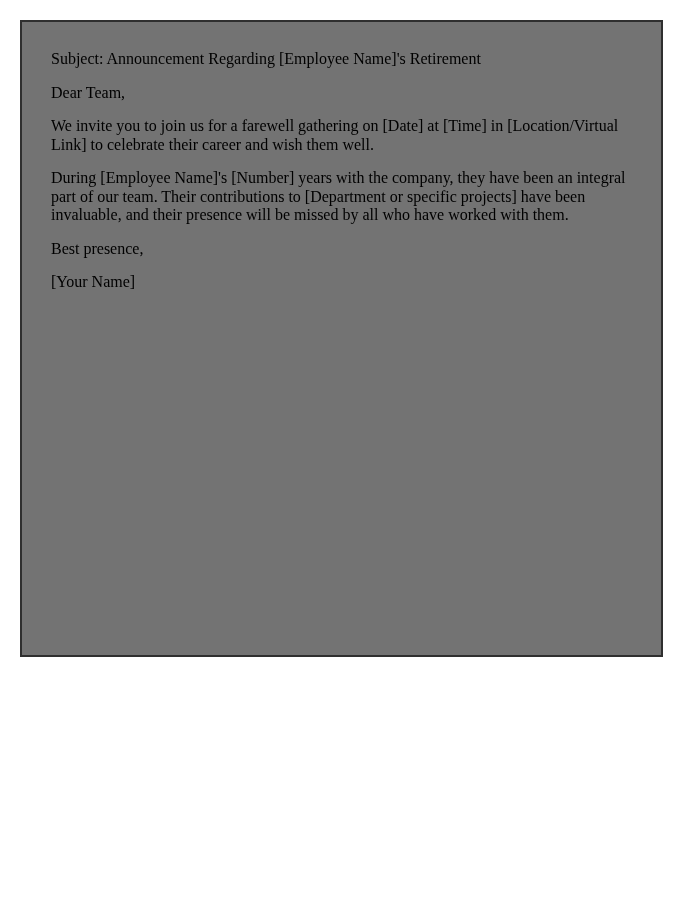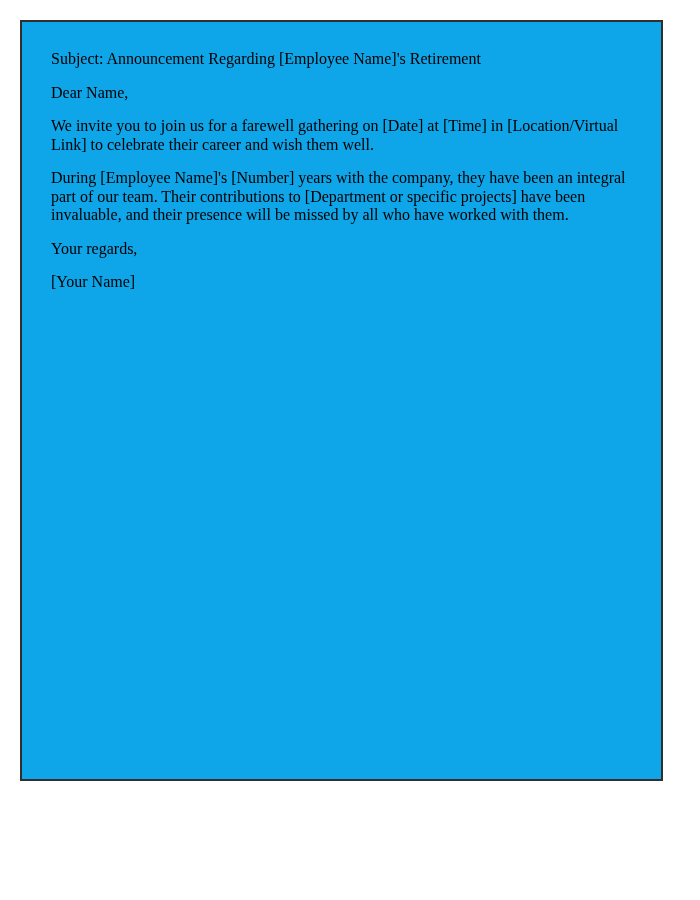--- a/index.html
+++ b/index.html
@@ -12,49 +12,49 @@
     height: 900px;
     position: relative;
     font-family: "Liberation Serif", "DejaVu Serif", serif;
     color: #000000;
   }
   .page {
     position: absolute;
     left: 20px;
     top: 20px;
     width: 643px;
-    height: 761px;
+    height: 637px;
     box-sizing: border-box;
     border: 2px solid #2f2f2f;
-    background: #0ea5e9;
+    background: #737373;
     padding: 28px 32px 28px 29px;
     overflow: hidden;
   }
   .page p {
     margin: 0 0 15px 0;
     font-size: 16px;
     line-height: 18.5px;
     letter-spacing: 0;
   }
   .sig-line {
     display: block;
   }
 </style>
 </head>
 <body>
 
 <div class="page">
   <p>Subject: Announcement Regarding [Employee Name]'s Retirement</p>
 
-  <p>Dear Name,</p>
+  <p>Dear Team,</p>
 
 
   <p>We invite you to join us for a farewell gathering on [Date] at [Time] in [Location/Virtual Link] to celebrate their career and wish them well.</p>
 
   <p>During [Employee Name]'s [Number] years with the company, they have been an integral part of our team. Their contributions to [Department or specific projects] have been invaluable, and their presence will be missed by all who have worked with them.</p>
 
 
-  <p>Your regards,</p>
+  <p>Best presence,</p>
 
   <p>
     <span class="sig-line">[Your Name]</span>
   </p>
 </div>
 
 </body></html>

